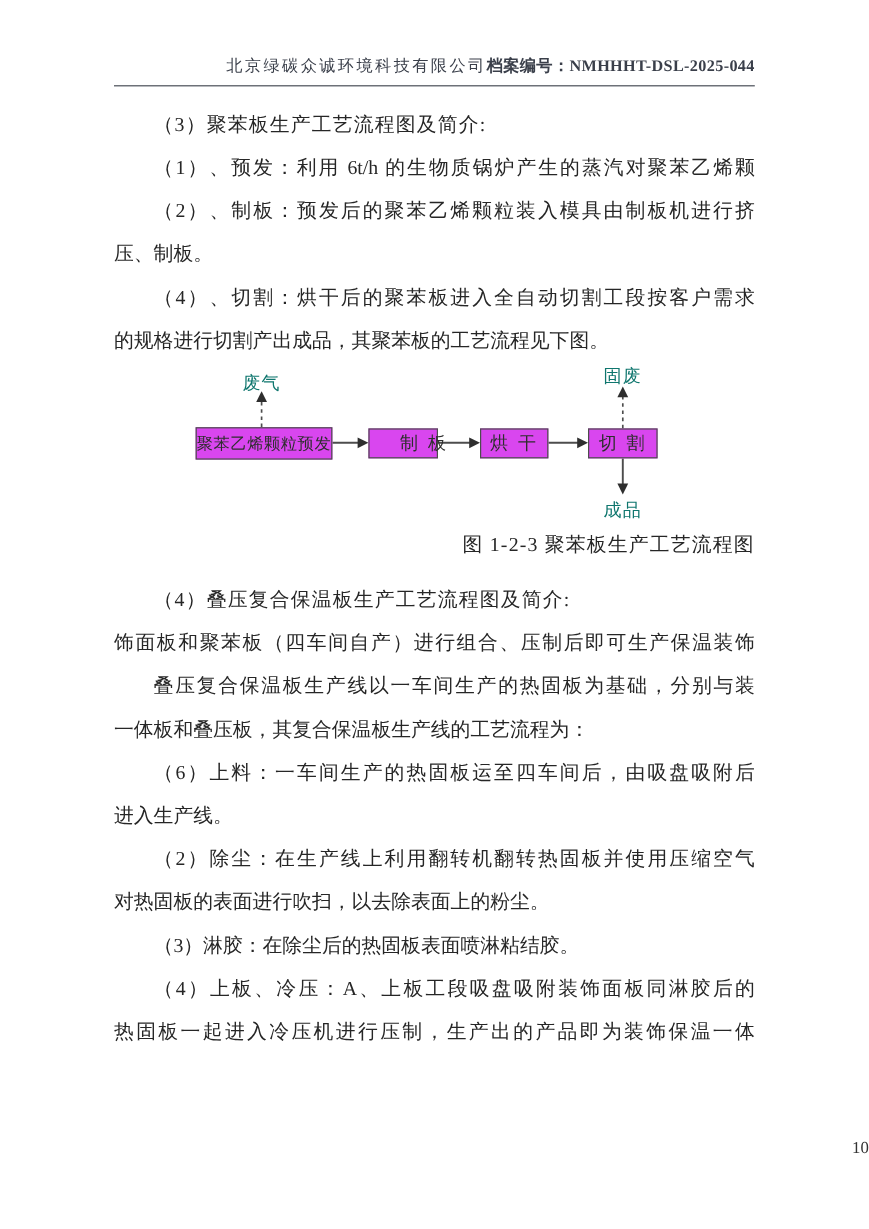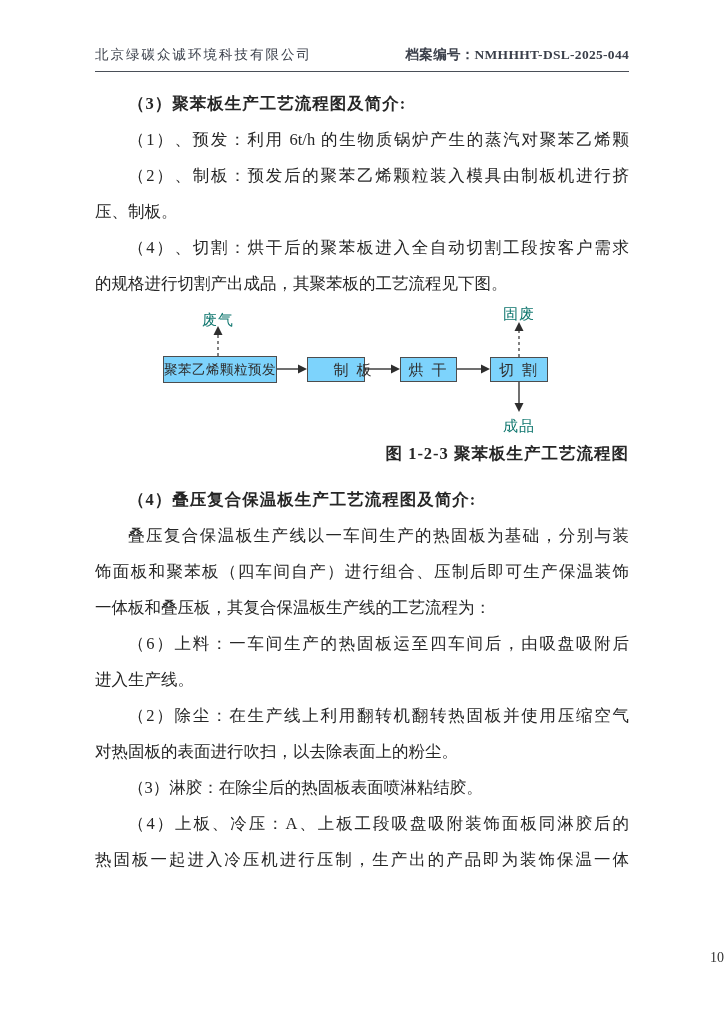--- a/index.html
+++ b/index.html
@@ -13,21 +13,21 @@
     color: #262626;
     overflow: hidden;
   }
   
   .header {
     position: absolute;
     top: 46px;
     left: 95px;
     width: 534px;
     display: flex;
-    justify-content: space-between;
+    justify-content: flex-end;
     align-items: baseline;
     font-size: 13.5px;
     color: #3a3f4a;
     padding-bottom: 7px;
     border-bottom: 1.6px solid #4a4f58;
   }
   .header .company { letter-spacing: 2px; }
   .header .archive { font-weight: bold; letter-spacing: 0.3px; }
   
   .content {
@@ -39,37 +39,37 @@
     line-height: 36px;
   }
   .line { white-space: nowrap; }
   .jl { 
     white-space: normal;
     text-align: justify;
     text-align-last: justify;
     text-justify: inter-character;
   }
   .ind { text-indent: 2em; }
-  .bold { font-weight: bold; letter-spacing: 1px; }
+  .bold { font-weight: normal; letter-spacing: 1px; }
   .center { text-align: right; white-space: normal; }
   .gap-top { margin-top: 10px; }
   
   .diagram {
     position: relative;
     width: 534px;
     height: 132px;
     margin: 2px 0 0 0;
     font-family: "Liberation Sans", "DejaVu Sans", sans-serif;
   }
   .diagram svg { position: absolute; left: 0; top: 0; }
   .pbox {
     position: absolute;
     box-sizing: border-box;
     border: 1.4px solid #4d4d4d;
-    background: #7dd3fc;
+    background: #d946ef;
     color: #2e2e2e;
     display: flex;
     align-items: center;
     justify-content: center;
     line-height: 1;
     white-space: nowrap;
   }
   .pbox.small { font-size: 13.5px; letter-spacing: 0.5px; }
   .pbox.med { font-size: 15px; letter-spacing: 2px; }
   .dlabel {
@@ -139,22 +139,22 @@
       <div class="pbox small" style="left:68px;  top:52px; width:114px; height:27px;">聚苯乙烯颗粒预发</div>
       <div class="pbox med" style="left:212px; top:53px; width:58px;  height:25px;padding-left:35px;">制 板</div>
       <div class="pbox med" style="left:305px; top:53px; width:57px;  height:25px;">烘 干</div>
       <div class="pbox med" style="left:395px; top:53px; width:58px;  height:25px;">切 割</div>
     </div>
 
     <div class="line bold center">图 1-2-3 聚苯板生产工艺流程图</div>
 
     <div class="line bold ind gap-top">（4）叠压复合保温板生产工艺流程图及简介:</div>
 
+    <div class="jl">饰面板和聚苯板（四车间自产）进行组合、压制后即可生产保温装饰</div>
     <div class="jl ind">叠压复合保温板生产线以一车间生产的热固板为基础，分别与装</div>
-    <div class="jl">饰面板和聚苯板（四车间自产）进行组合、压制后即可生产保温装饰</div>
     <div class="line">一体板和叠压板，其复合保温板生产线的工艺流程为：</div>
     <div class="jl ind">（6）上料：一车间生产的热固板运至四车间后，由吸盘吸附后</div>
     <div class="line">进入生产线。</div>
     <div class="jl ind">（2）除尘：在生产线上利用翻转机翻转热固板并使用压缩空气</div>
     <div class="line">对热固板的表面进行吹扫，以去除表面上的粉尘。</div>
     <div class="line ind">（3）淋胶：在除尘后的热固板表面喷淋粘结胶。</div>
     <div class="jl ind">（4）上板、冷压：A、上板工段吸盘吸附装饰面板同淋胶后的</div>
     <div class="jl">热固板一起进入冷压机进行压制，生产出的产品即为装饰保温一体</div>
 
   </div>

